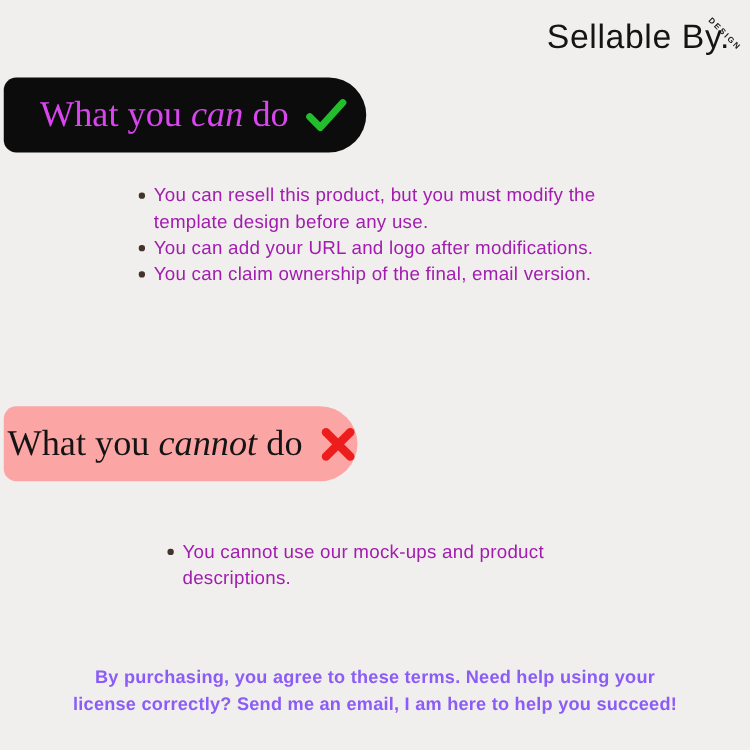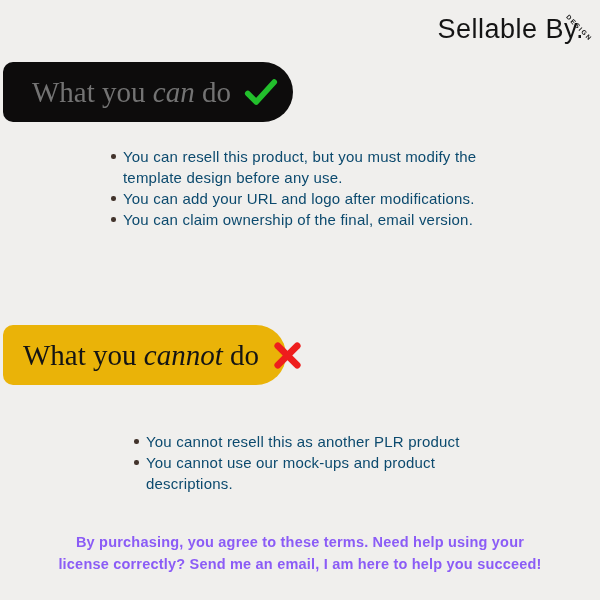--- a/index.html
+++ b/index.html
@@ -30,36 +30,36 @@
   .pill {
     position:absolute; left:3px; height:60px;
     display:flex; align-items:center;
     border-radius:10px 30px 30px 10px;
     box-sizing:border-box;
   }
   .pill-can {
     top:62px; width:290px; background:#0d0c0c; padding-left:29px;
   }
   .pill-cannot {
-    top:325px; width:283px; background:#eab308; padding-left:20px;
+    top:325px; width:283px; background:#fca5a5; padding-left:3px;
   }
   .pill h2 {
     margin:0; font-family:"Liberation Serif", serif;
     font-size:29px; font-weight:400; white-space:nowrap;
   }
-  .pill-can h2 { color:#737373; }
+  .pill-can h2 { color:#d946ef; }
   .pill-cannot h2 { color:#141414; }
   .pill h2 em { font-style:italic; }
   .pill .icon { margin-left:13px; display:block; flex:0 0 auto; }
 
   
   ul.bullets {
     position:absolute; margin:0; padding:0; list-style:none;
     font-size:15px; line-height:21px; letter-spacing:0.2px;
-    color:#0c4a6e;
+    color:#a21caf;
   }
   ul.bullets li { position:relative; padding-left:13px; }
   ul.bullets li::before {
     content:""; position:absolute; left:1px; top:8px;
     width:4.5px; height:4.5px; border-radius:50%; background:#42332c;
   }
   .list-can { top:146px; left:110px; width:384px; }
   .list-cannot { top:431px; left:133px; width:352px; }
 
   
@@ -93,17 +93,16 @@
 
 <div class="pill pill-cannot">
   <h2><span>What you </span><em>cannot</em><span> do</span></h2>
   <svg class="icon" width="31" height="31" viewBox="0 0 32 32" aria-hidden="true">
     <line x1="6" y1="6" x2="26" y2="26" stroke="#ee1d1d" stroke-width="7" stroke-linecap="round"></line>
     <line x1="26" y1="6" x2="6" y2="26" stroke="#ee1d1d" stroke-width="7" stroke-linecap="round"></line>
   </svg>
 </div>
 
 <ul class="bullets list-cannot">
-    <li>You cannot resell this as another PLR product</li>
     <li>You cannot use our mock-ups and product descriptions.</li>
   </ul>
 
 <div class="footer">By purchasing, you agree to these terms. Need help using your license correctly? Send me an email, I am here to help you succeed!</div>
 
 </body></html>

